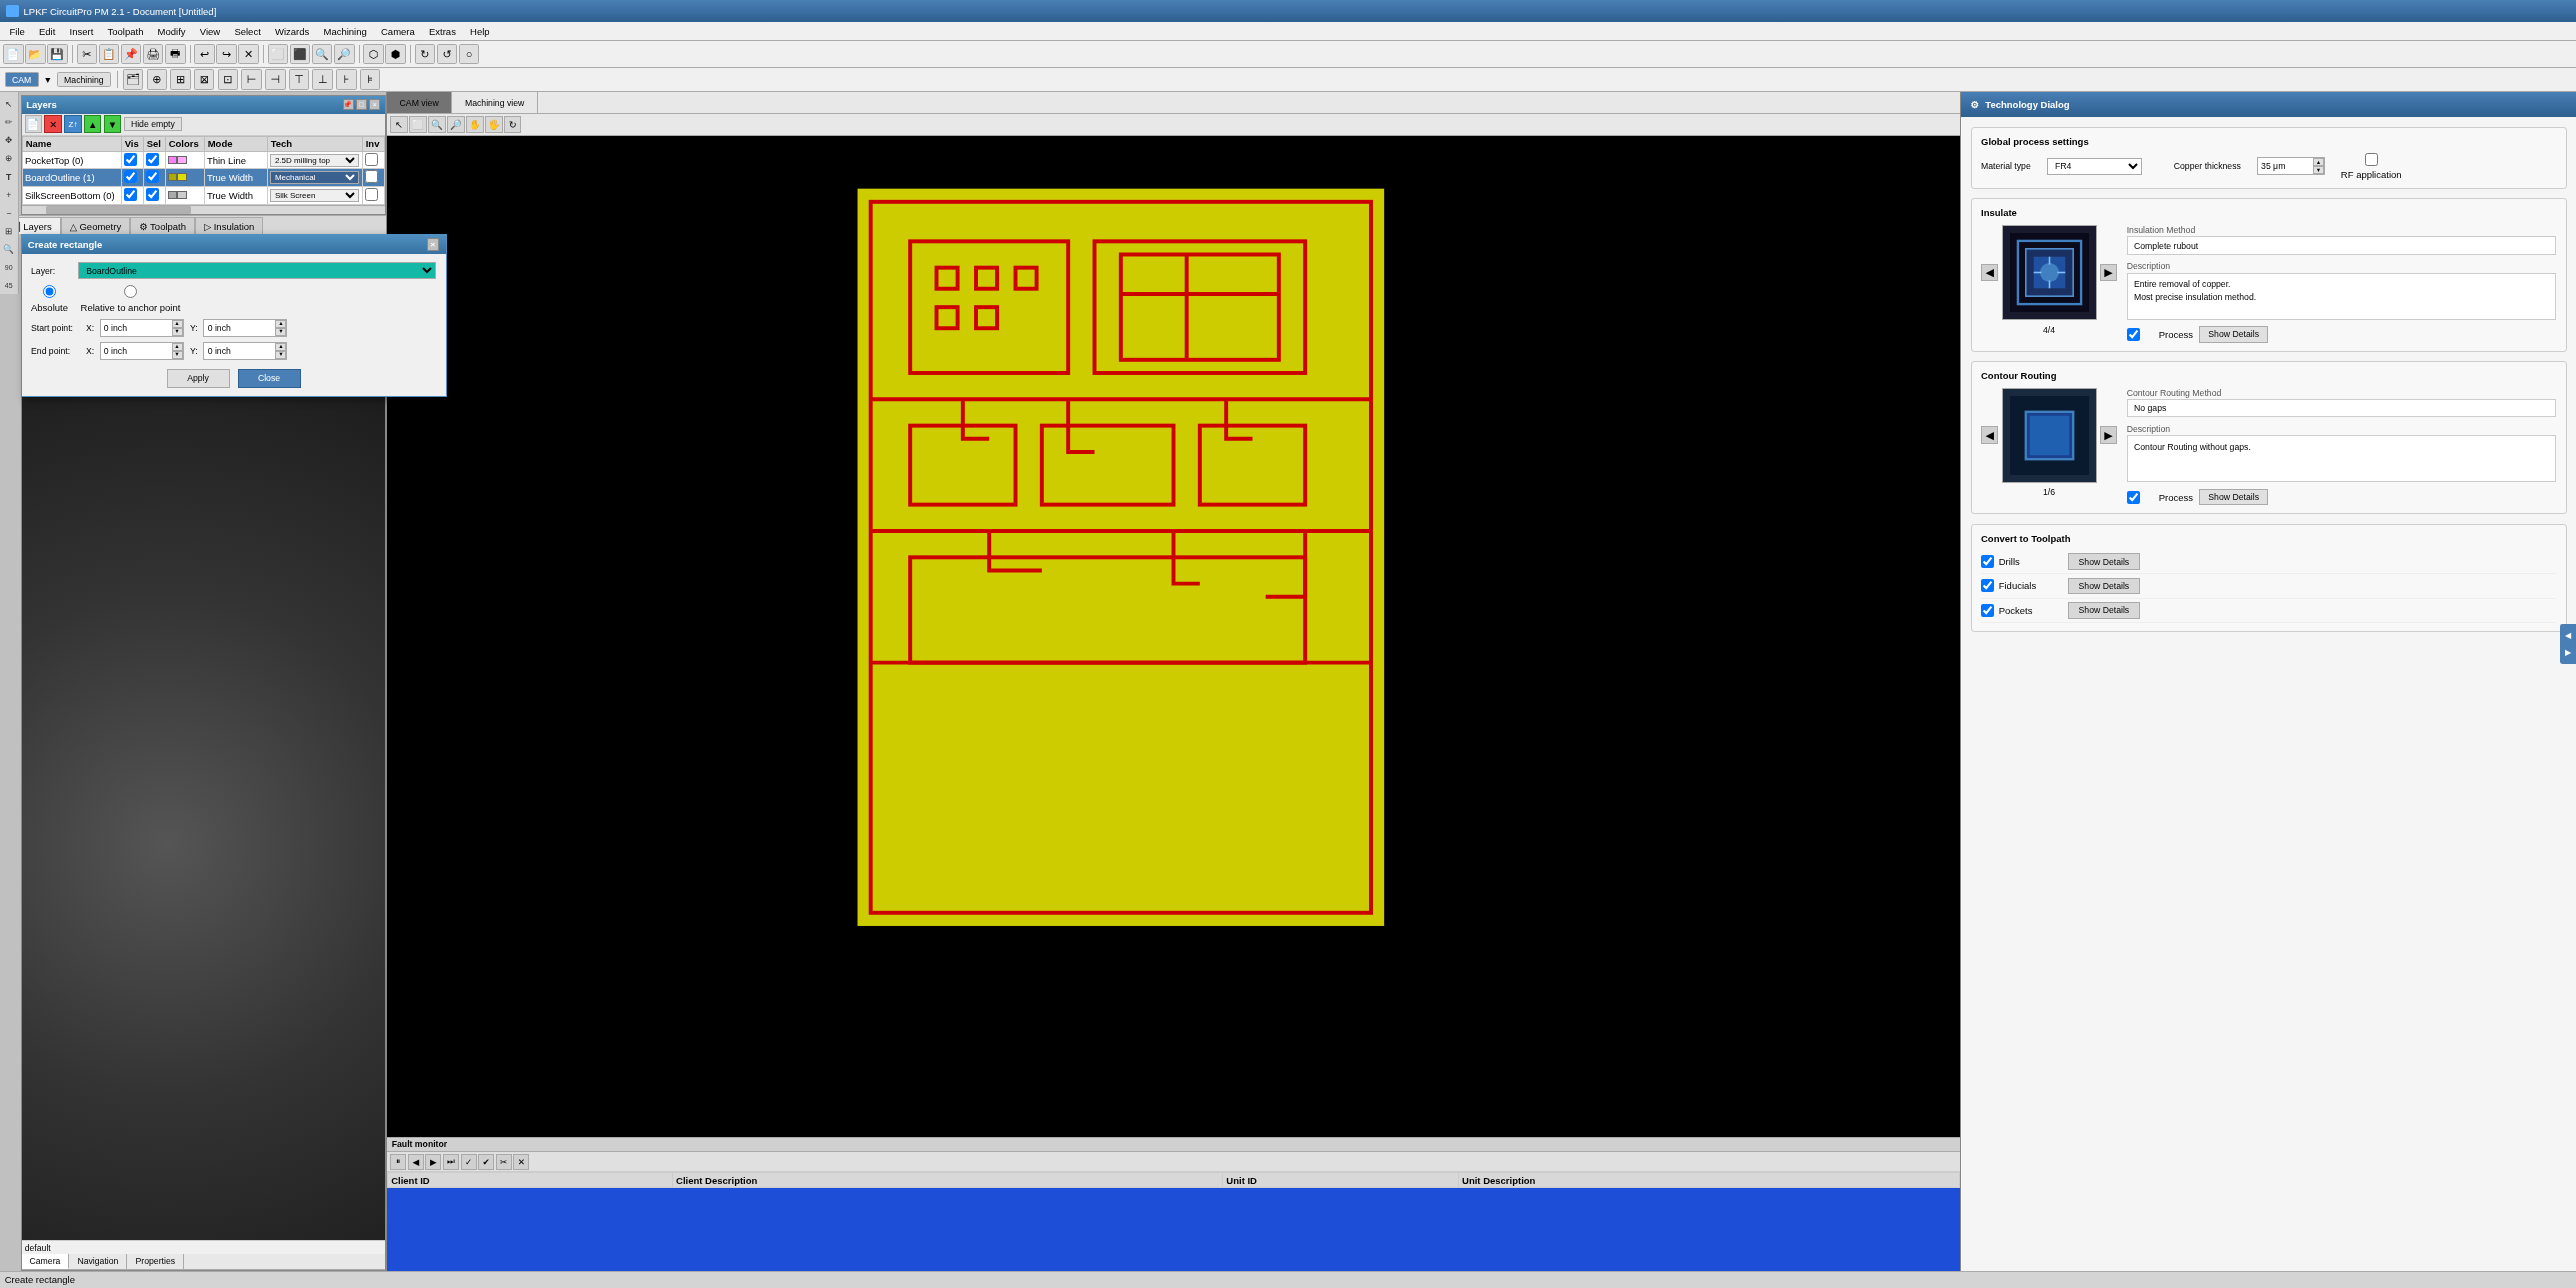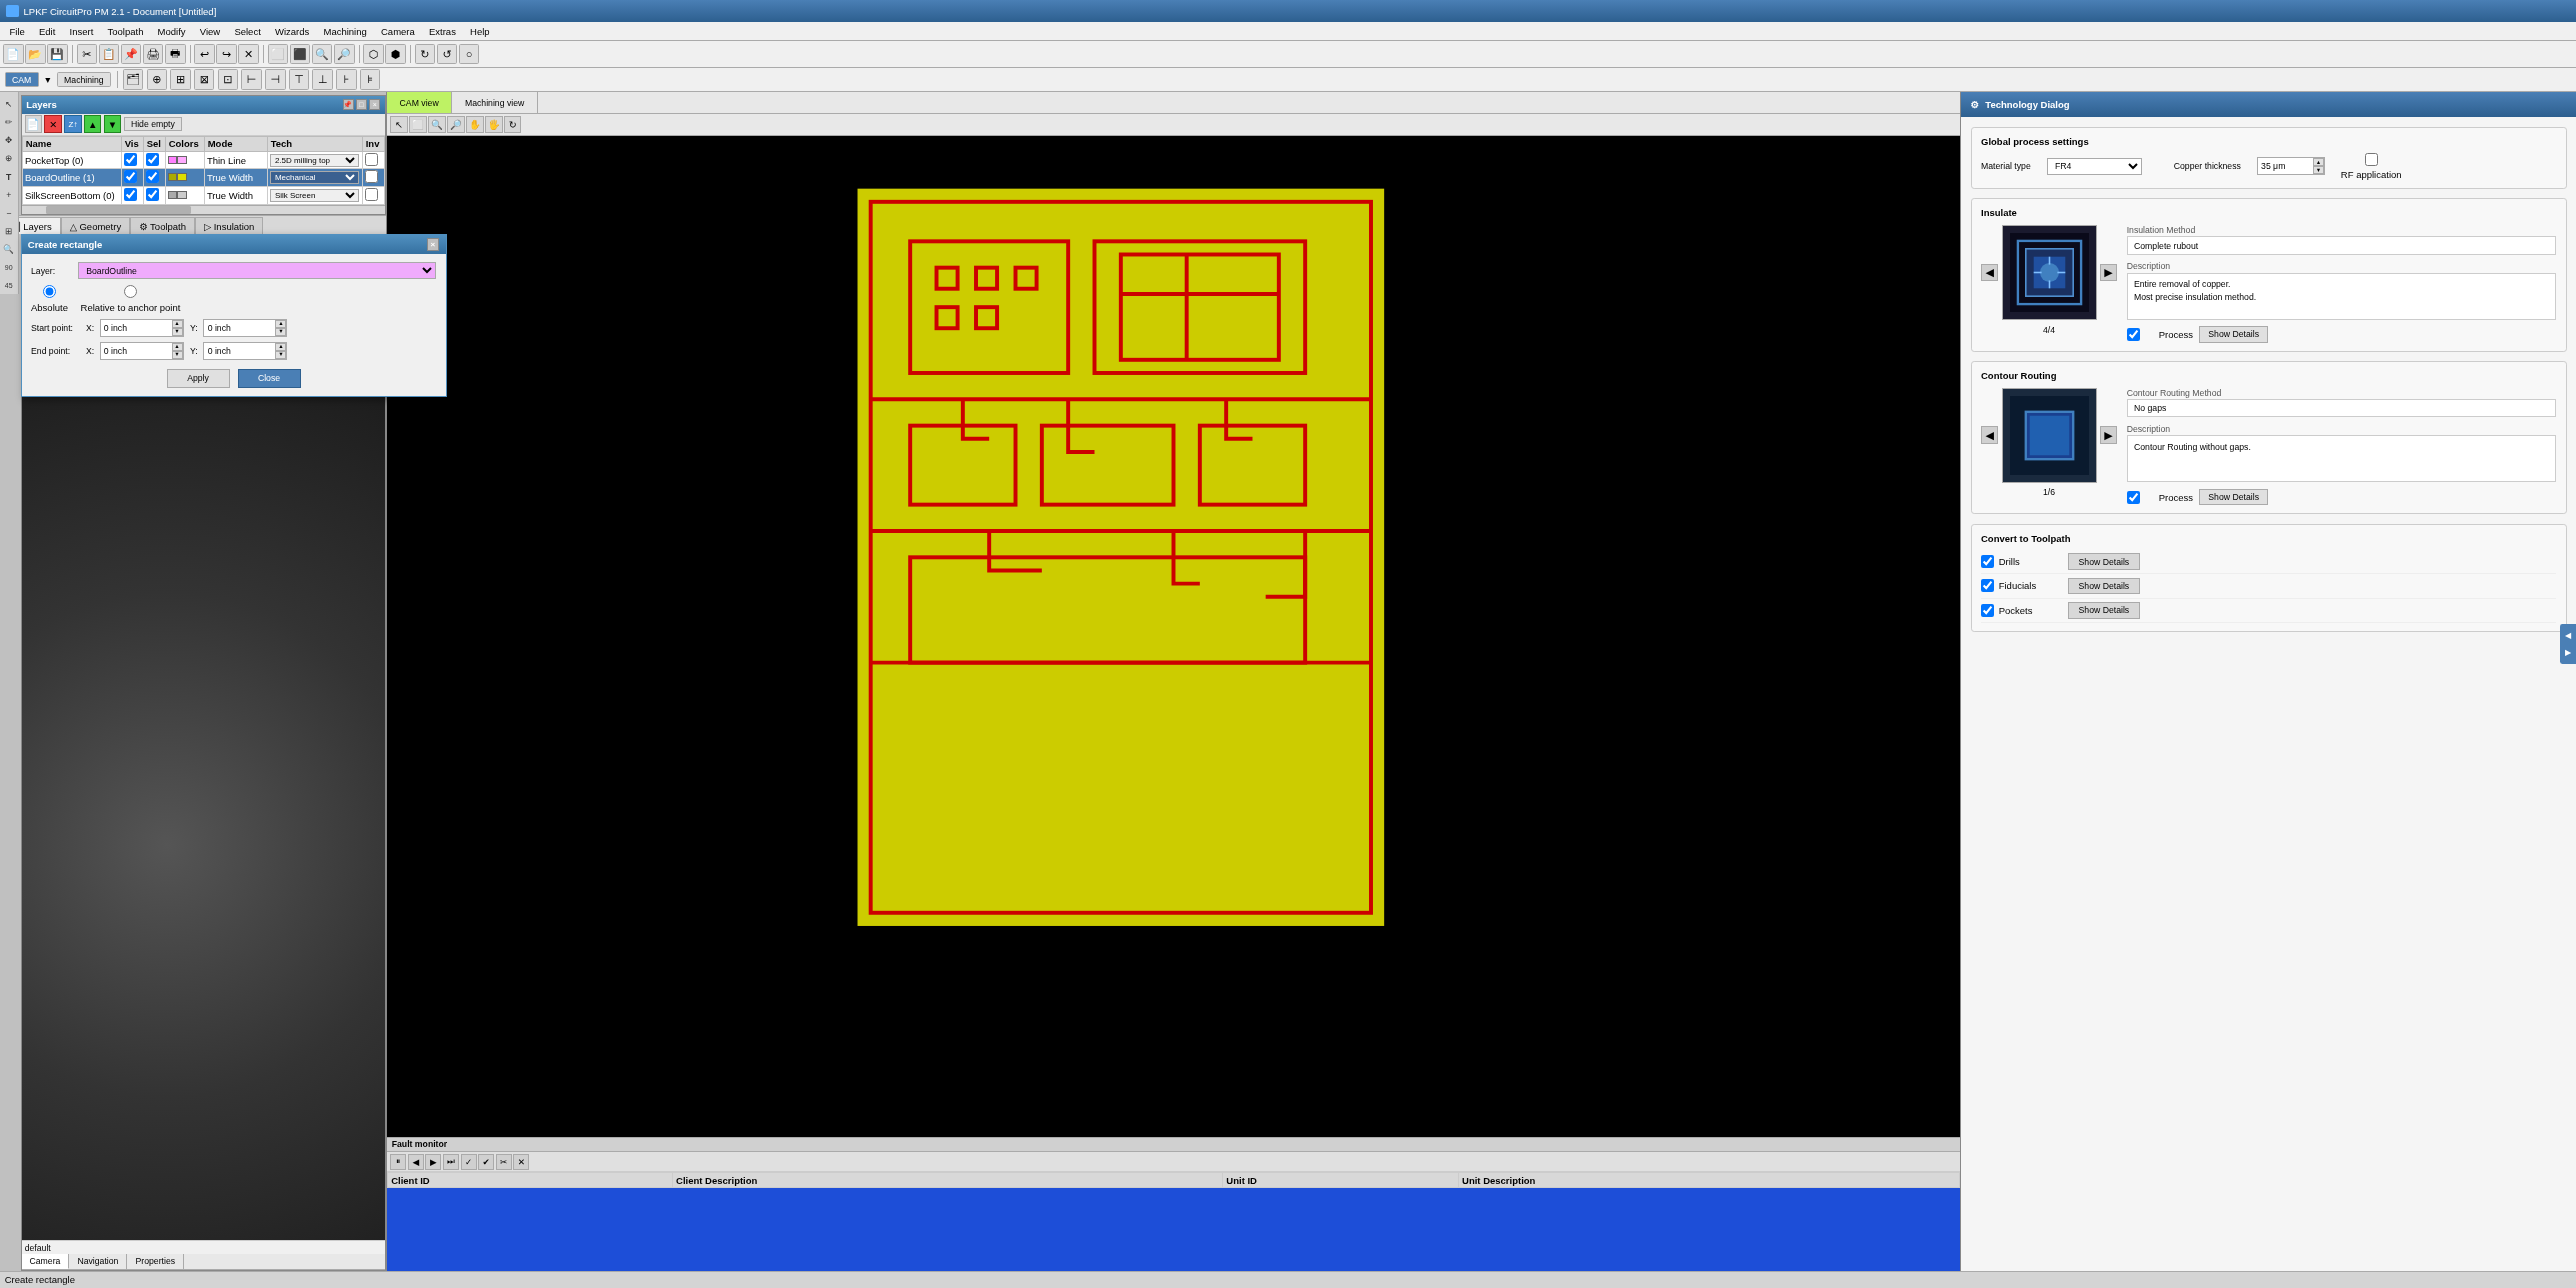--- a/index.html
+++ b/index.html
@@ -223,21 +223,21 @@
       font-size: 8px;
     }
     .dialog-body { padding: 8px 9.5px; }
     .form-row { display: flex; align-items: center; margin-bottom: 6.3px; }
     .form-label { width: 47px; font-size: 8.7px; }
     .form-select {
       flex: 1;
       border: 0.8px solid #aaa;
       padding: 1.6px 3.2px;
       font-size: 8.7px;
-      background: #f0abfc;
+      background: #14b8a6;
     }
     .radio-group { display: flex; align-items: center; gap: 12.6px; margin-bottom: 6.3px; }
     .radio-label { display: flex; align-items: center; gap: 3.2px; font-size: 8.7px; cursor: pointer; flex-direction: column; }
     .coord-row { display: flex; align-items: center; margin-bottom: 4.7px; }
     .coord-label { width: 55px; font-size: 8.7px; }
     .coord-pair { display: flex; align-items: center; gap: 6.3px; flex: 1; }
     .coord-field { display: flex; align-items: center; gap: 1.6px; }
     .coord-x-label { width: 12px; font-size: 8.7px; }
     .coord-input-wrap { display: flex; border: 0.8px solid #aaa; }
     .coord-input {
@@ -346,21 +346,21 @@
       border-bottom: 0.8px solid #aaa;
       height: 22px;
     }
     .vtab {
       padding: 3.2px 12.6px;
       border-right: 0.8px solid #aaa;
       cursor: pointer;
       font-size: 8.7px;
       display: flex; align-items: center;
     }
-    .vtab.active { background: #bef264; }
+    .vtab.active { background: #737373; }
 
     
     .view-toolbar {
       background: #e8e8e8;
       border-bottom: 0.8px solid #aaa;
       display: flex;
       align-items: center;
       padding: 1.6px 3.2px;
       gap: 1.6px;
       height: 22px;

